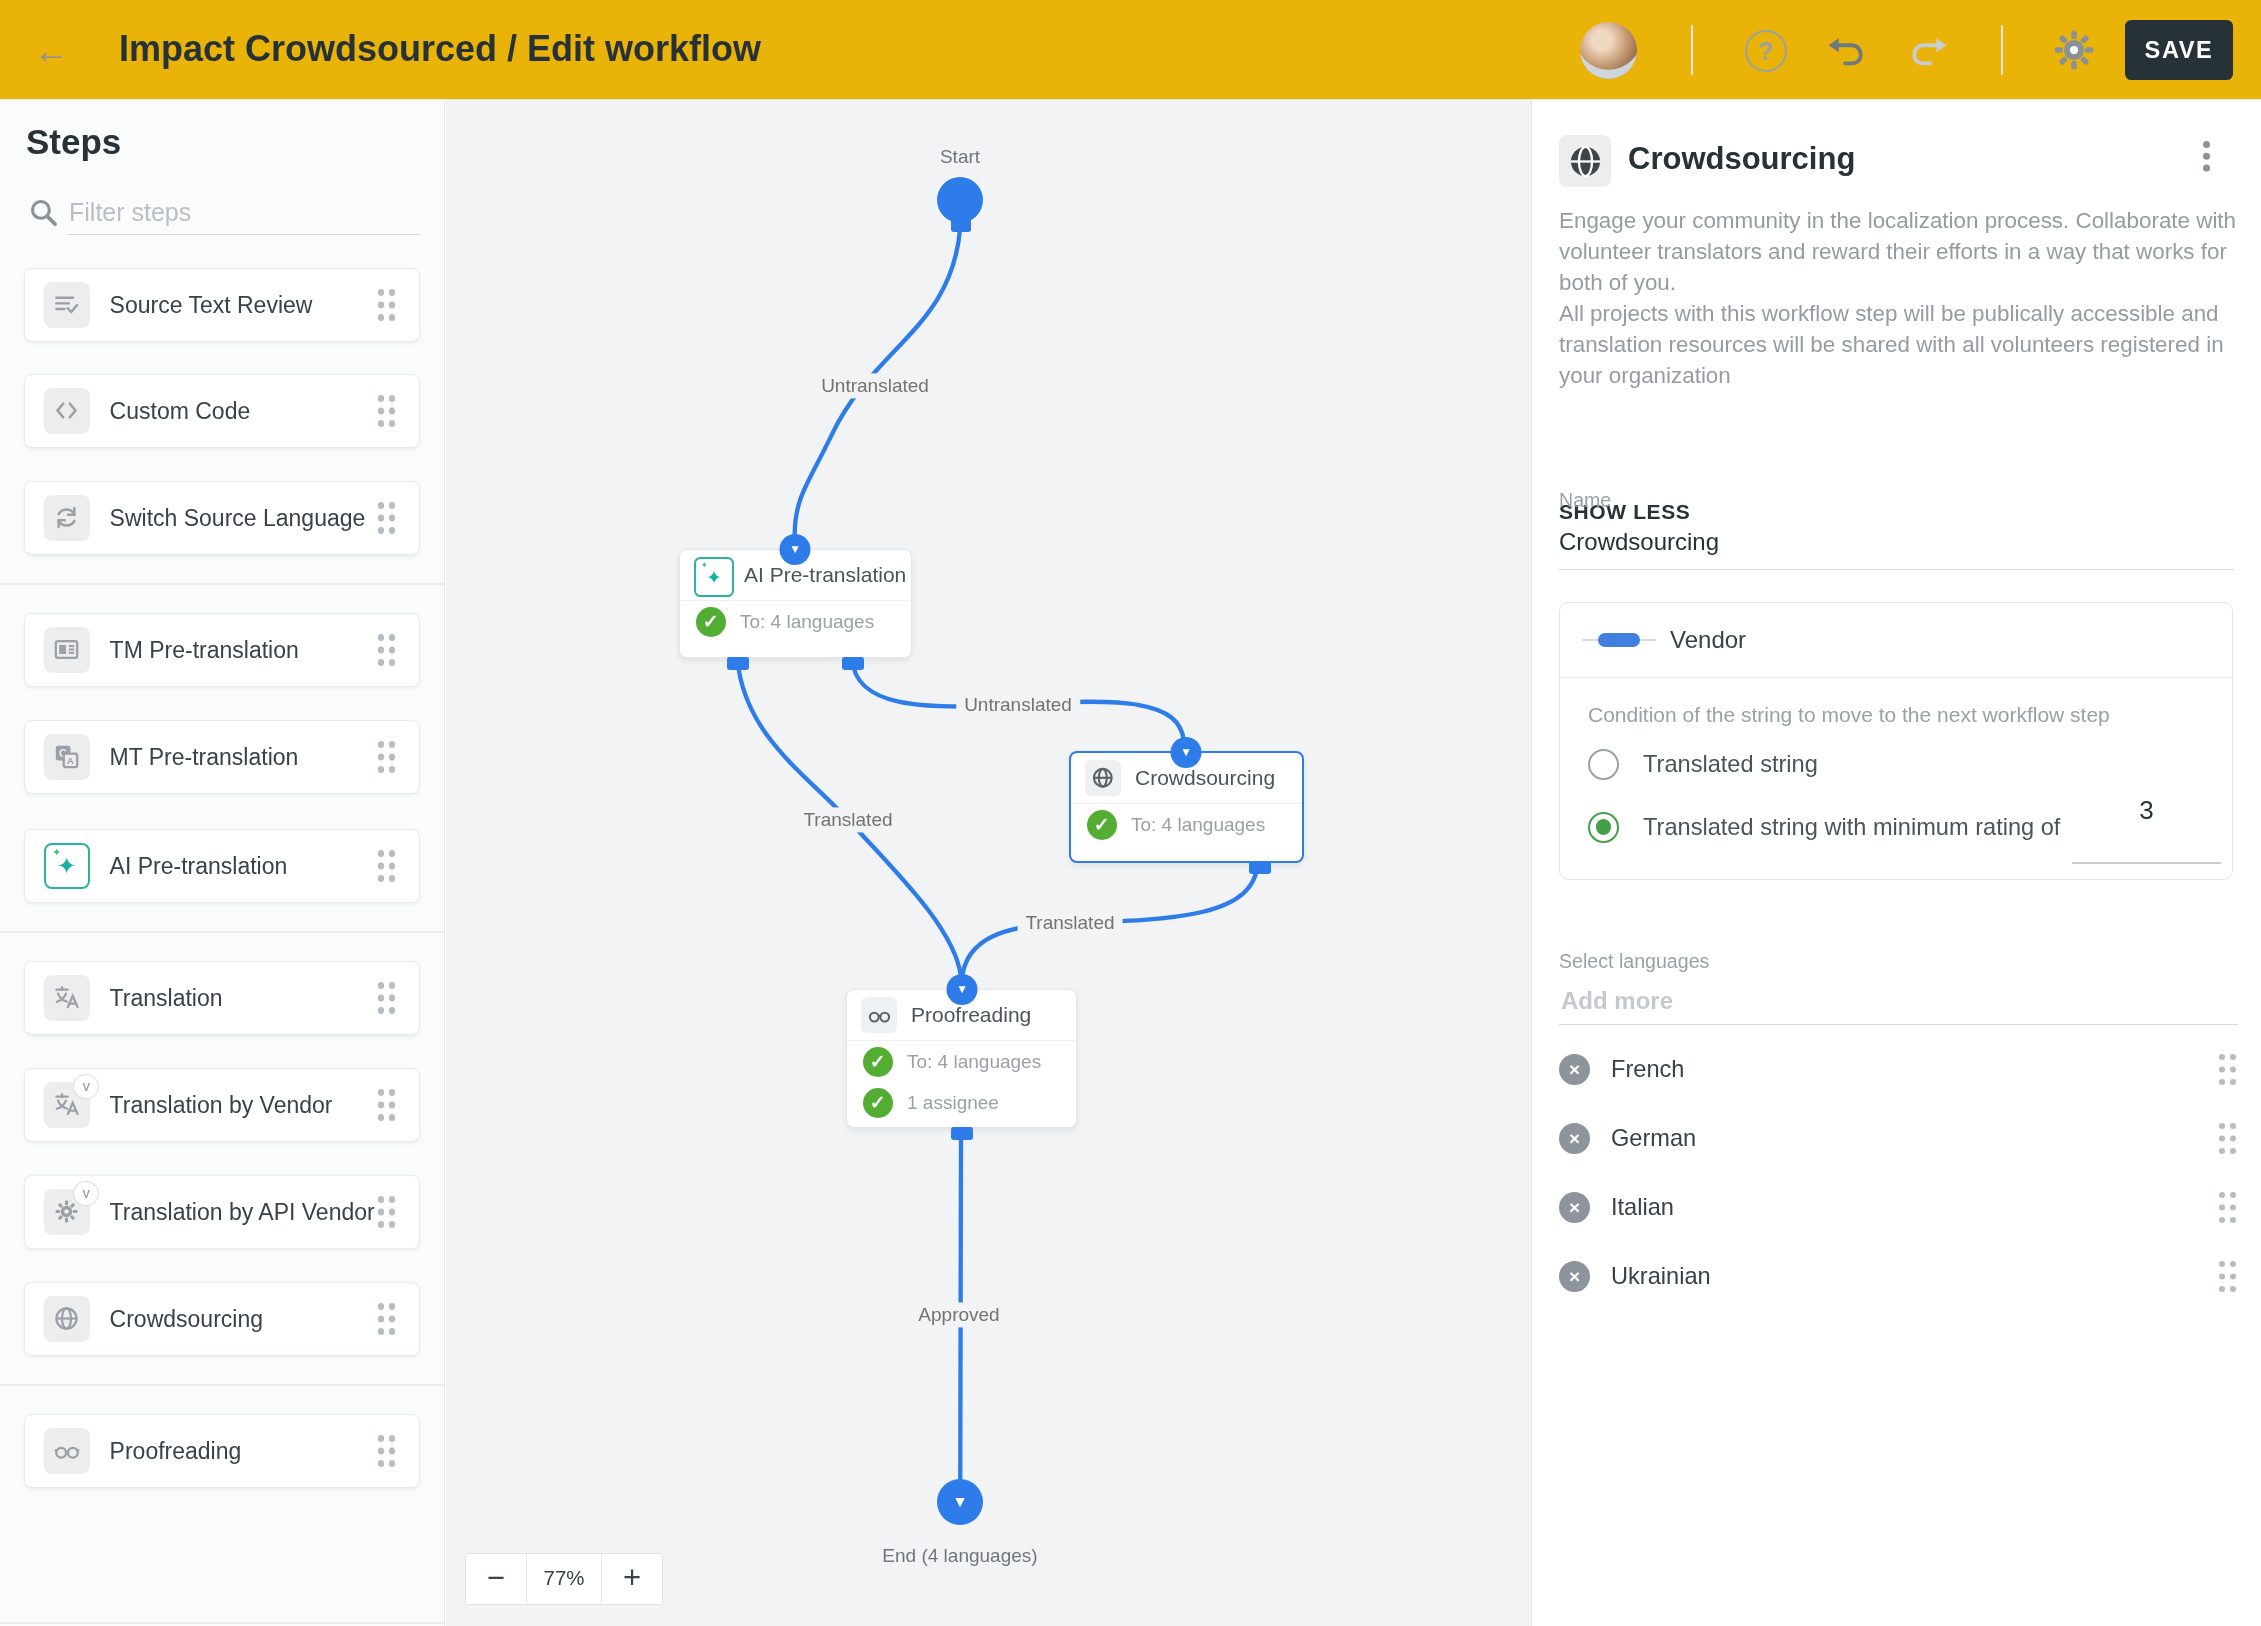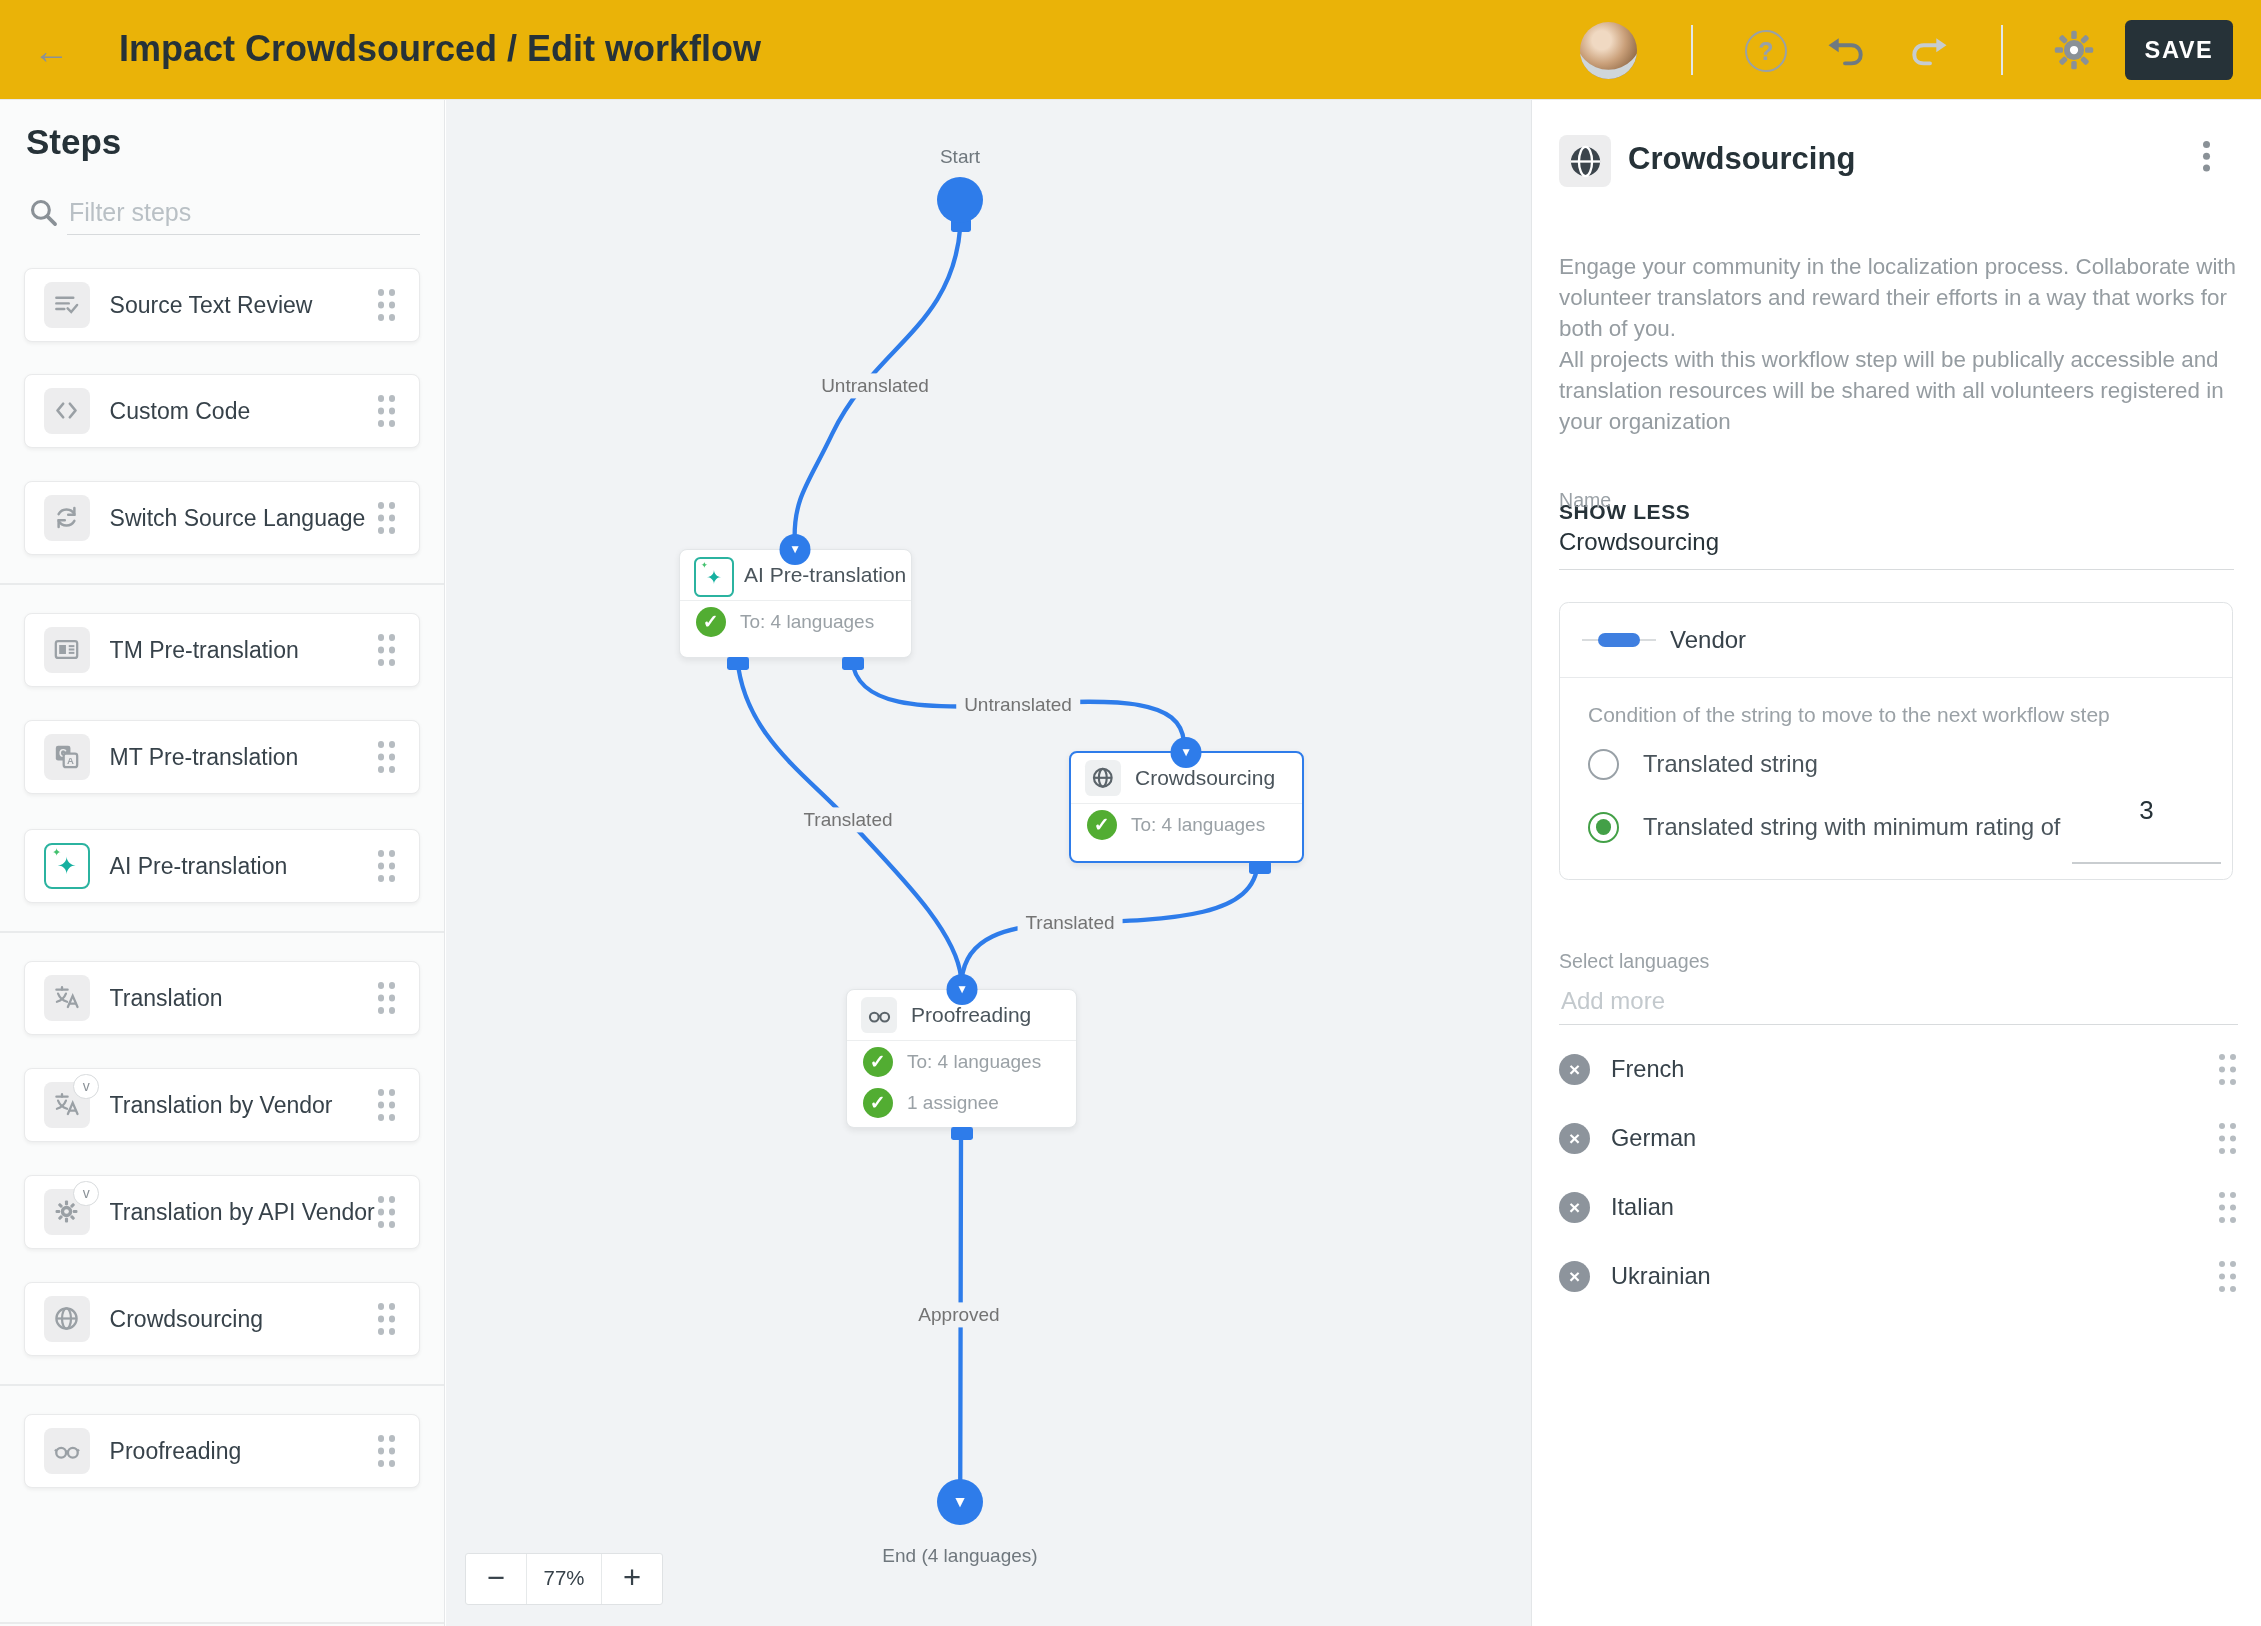--- a/index.html
+++ b/index.html
@@ -54,40 +54,40 @@
   .canvas-label{position:absolute;transform:translateX(-50%);font-size:19px;color:#6f777d;white-space:nowrap;z-index:6;}
   .zoombar{position:absolute;left:19px;top:1453px;width:196px;height:50px;background:#fff;border:1.6px solid #dfe2e4;border-radius:3.1px;display:flex;z-index:12;}
   .zoombar .zc{flex:1;text-align:center;line-height:47px;font-size:31px;color:#37424a;cursor:pointer;}
   .zoombar .zv{flex:1.25;border-left:1.6px solid #e6e9ea;border-right:1.6px solid #e6e9ea;font-size:20.4px;line-height:49px;text-align:center;color:#37424a;}
   
   .panel{position:absolute;left:1531px;top:100px;right:0;bottom:0;background:#fff;border-left:1.6px solid #e3e6e8;z-index:10;}
   .p-ico{position:absolute;left:27px;top:35px;width:52px;height:52px;border-radius:7.9px;background:#ededee;display:flex;align-items:center;justify-content:center;}
   .p-title{position:absolute;left:96px;top:41px;font-size:31px;font-weight:700;color:#263238;}
   .kebab{position:absolute;left:671px;top:41px;width:7.9px;height:36px;cursor:pointer;}
   .kebab::before{content:"";position:absolute;left:0;top:0;width:7px;height:7px;border-radius:50%;background:#8a9197;box-shadow:0 11.8px 0 #8a9197,0 23.6px 0 #8a9197;}
-  .p-desc{position:absolute;left:27px;top:105px;width:680px;font-size:22.4px;line-height:31px;color:#959ca1;margin-top:46px;}
+  .p-desc{position:absolute;left:27px;top:105px;width:680px;font-size:22.4px;line-height:31px;color:#959ca1;}
   .p-desc p{margin:0;}
   .showless{position:absolute;left:27px;top:400px;font-size:21px;font-weight:700;letter-spacing:0.6px;color:#263238;cursor:pointer;text-align:center;}
   .f-label{position:absolute;left:27px;font-size:19.6px;color:#9aa1a6;}
   .name-val{position:absolute;left:27px;top:422px;width:675px;height:47px;font-size:24px;color:#263238;border-bottom:1.6px solid #d8dbdd;line-height:39px;}
   .outcard{position:absolute;left:27px;top:502px;width:672px;height:276px;border:1.6px solid #e0e3e5;border-radius:9.4px;}
   .out-head{position:absolute;left:0;top:0;right:0;height:74px;border-bottom:1.6px solid #e8eaec;}
   .out-ic{position:absolute;left:22px;top:30px;width:74px;height:14px;}
   .out-ic::before{content:"";position:absolute;left:0;top:6.3px;width:74px;height:1.6px;background:#d9dcde;}
   .out-ic i{position:absolute;left:15.7px;top:0;width:42px;height:14px;background:#3f7fe0;border-radius:7px;}
   .out-title{position:absolute;left:110px;top:0;height:74px;line-height:74px;font-size:24px;color:#37424a;}
   .cond{position:absolute;left:28px;top:100px;font-size:21px;color:#9aa1a6;}
   .radio-row{position:absolute;left:28px;height:35px;}
   .rad{position:absolute;left:0;top:1.6px;width:27px;height:27px;border-radius:50%;border:2.4px solid #99a1a7;background:#fff;}
   .rad.sel{border-color:#43a047;}
   .rad.sel::before{content:"";position:absolute;left:5.5px;top:5.5px;width:15.7px;height:15.7px;border-radius:50%;background:#43a047;}
   .rad-label{position:absolute;left:55px;top:0;line-height:35px;font-size:23.6px;color:#4a545b;white-space:nowrap;}
   .minval{position:absolute;left:512px;top:192px;width:149px;text-align:center;font-size:26px;color:#263238;}
   .minline{position:absolute;left:512px;top:259px;width:149px;height:1.6px;background:#c9cdd0;}
-  .addmore{position:absolute;left:27px;top:878px;width:675px;height:44px;border:none;outline:none;background:transparent;border-bottom:1.6px solid #d8dbdd;font-size:24px;color:#37424a;font-family:"Liberation Sans",sans-serif;}
+  .addmore{position:absolute;left:27px;top:878px;width:675px;height:44px;border:none;outline:none;background:transparent;border-bottom:1.6px solid #d8dbdd;font-size:24px;color:#37424a;font-family:"Liberation Sans",sans-serif;font-weight:bold;}
   .addmore::placeholder{color:#c3c9cd;}
   .lang-row{position:absolute;left:27px;width:680px;height:47px;}
   .x-circle{position:absolute;left:0;top:7.9px;width:31px;height:31px;border-radius:50%;background:#8d949c;color:#fff;font-size:19px;font-weight:700;text-align:center;line-height:31px;cursor:pointer;}
   .x-circle::before{content:"×";}
   .lang-label{position:absolute;left:52px;top:0;height:47px;line-height:47px;font-size:23.6px;color:#37424a;}
   .lang-row .dots6{right:3.1px;top:7.9px;}
   svg.gly{display:block;}
 </style>
 </head>
 <body>

